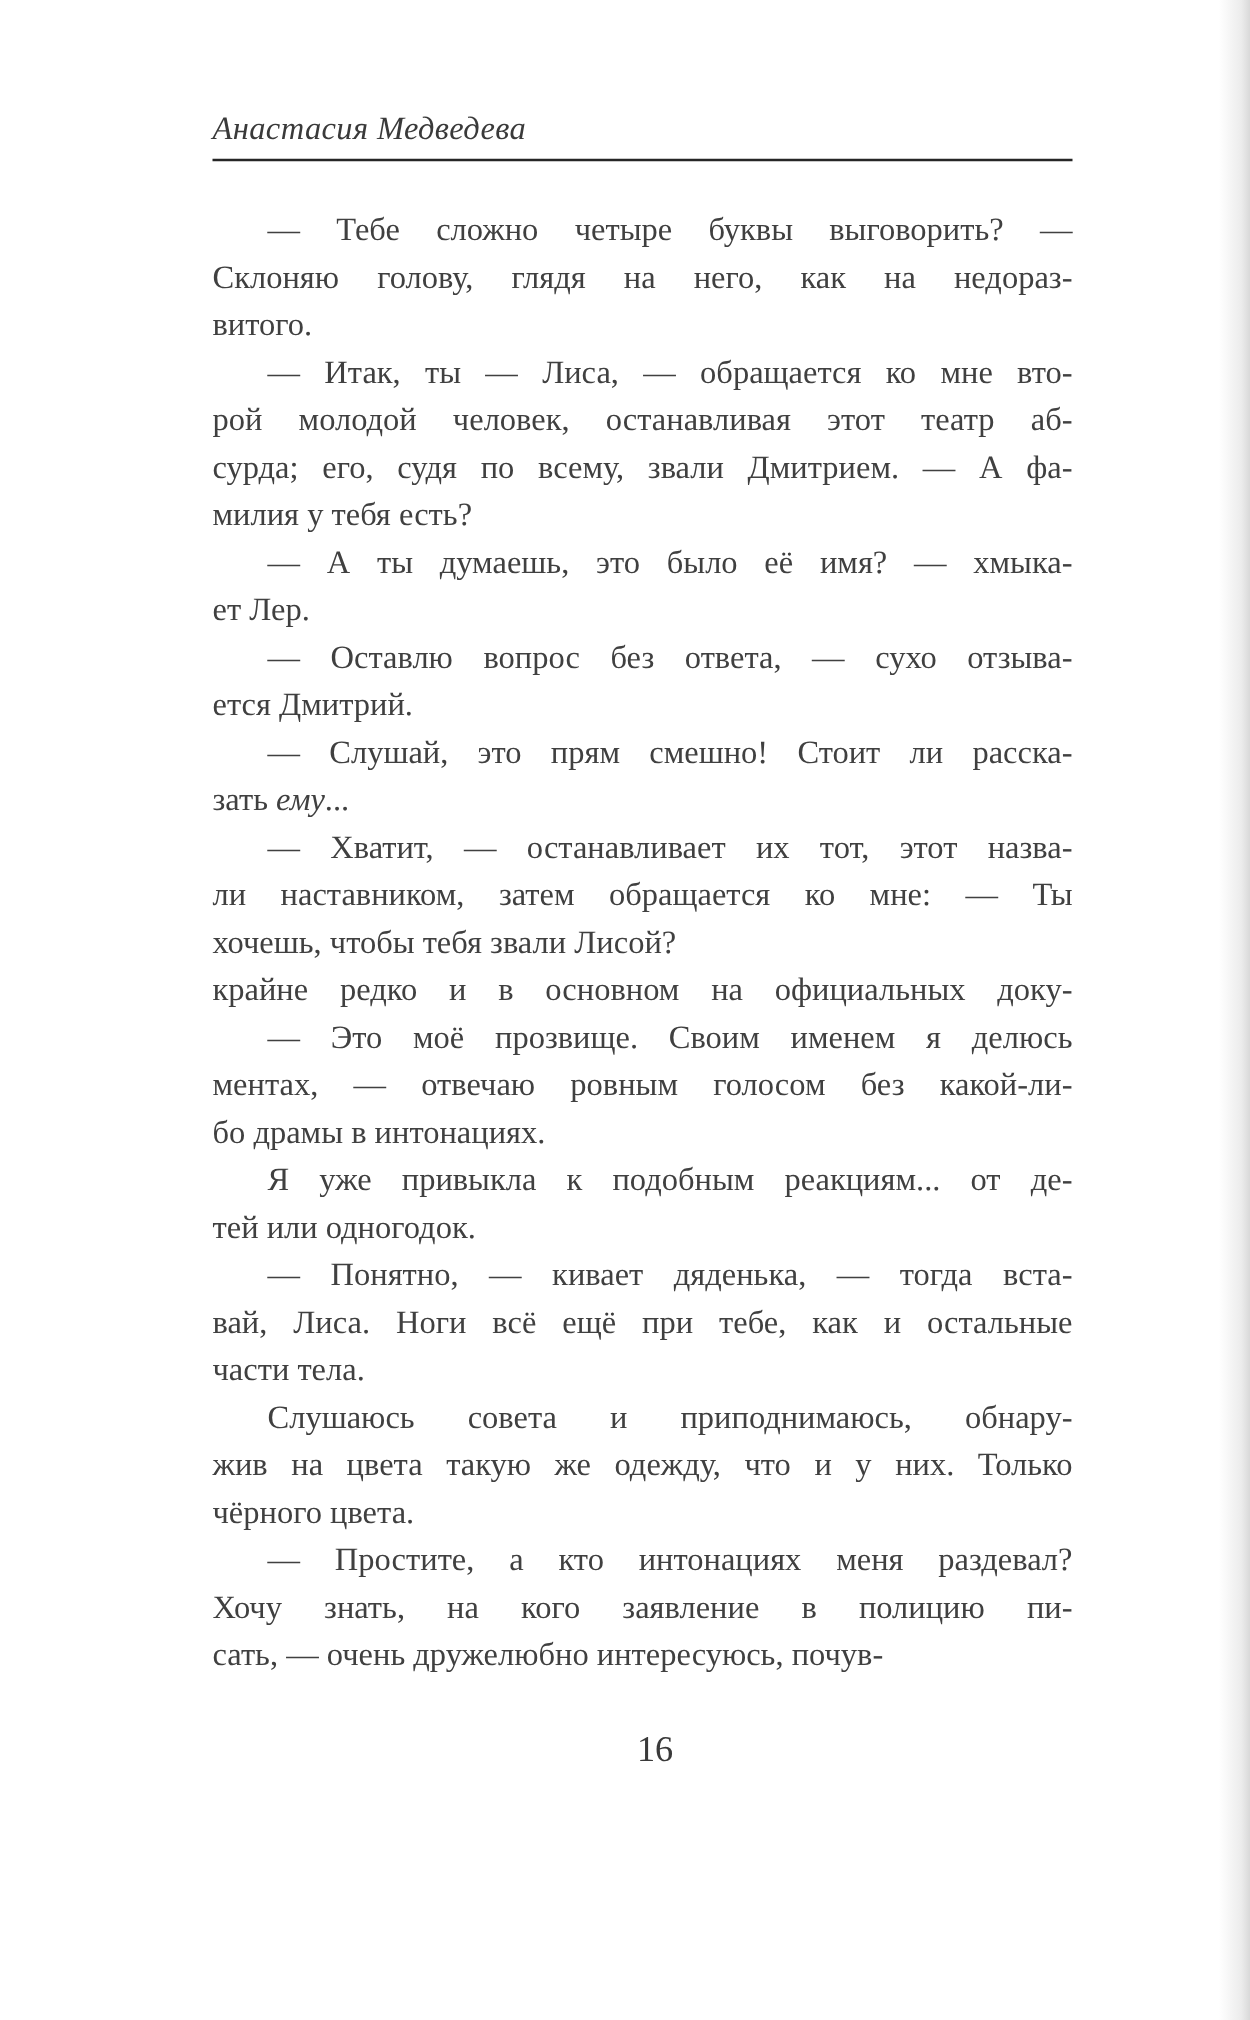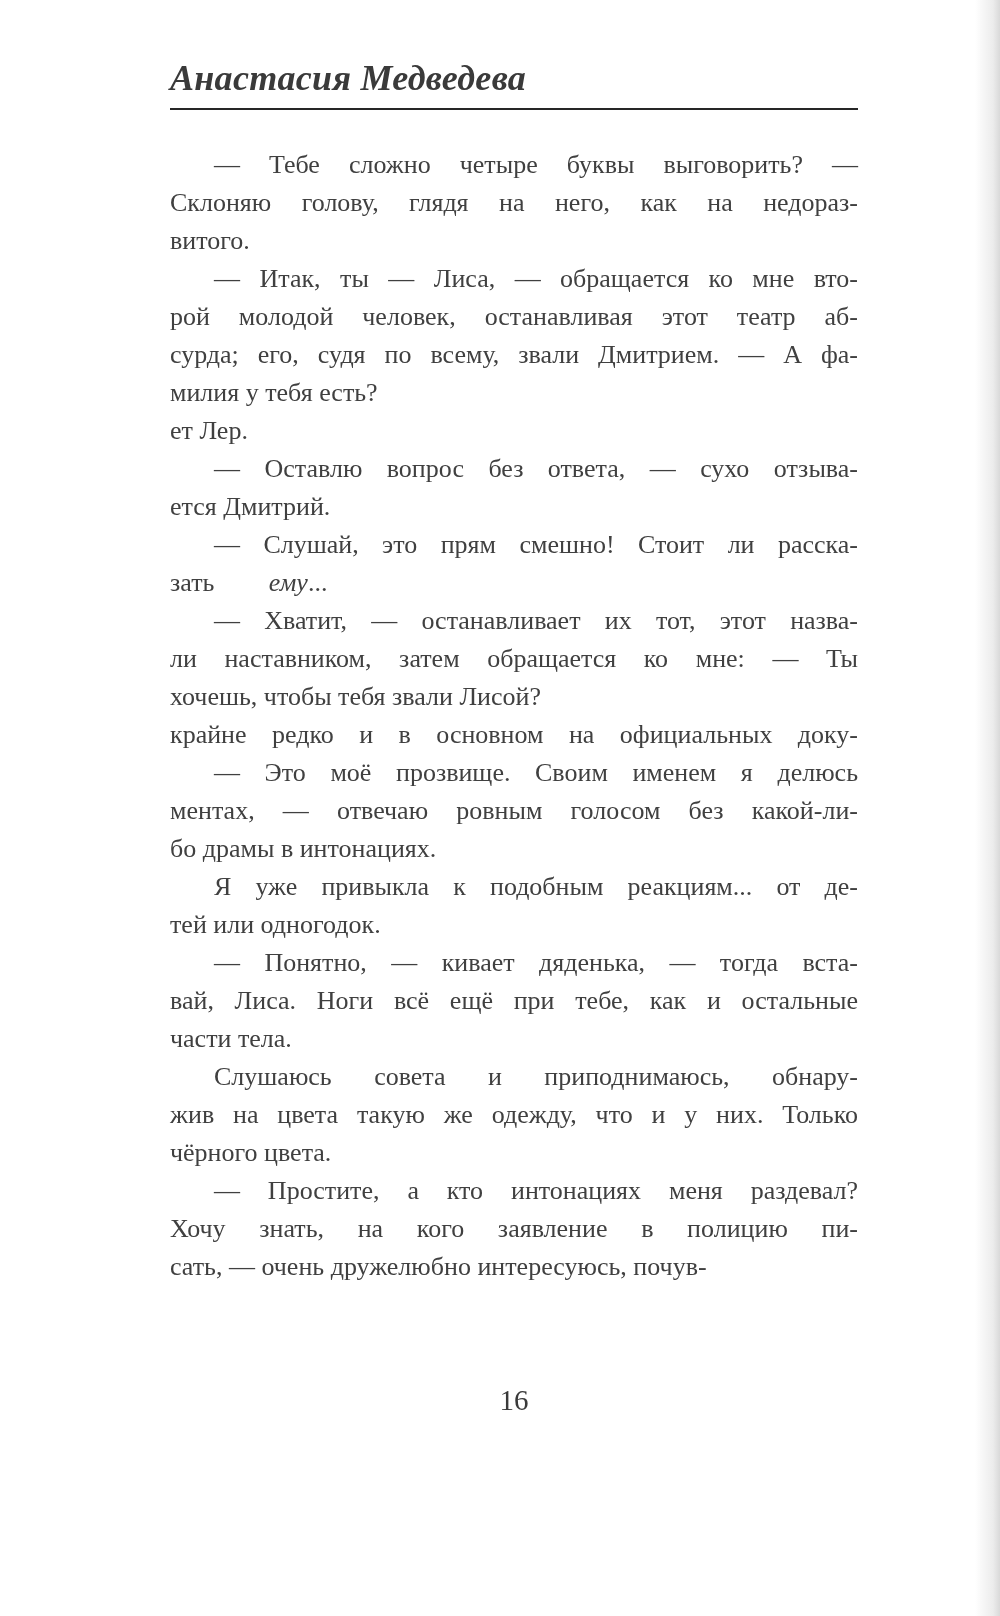--- a/index.html
+++ b/index.html
@@ -17,50 +17,49 @@
     background: linear-gradient(to right, #ffffff 0%, #ffffff 97.5%, #ececec 99.3%, #d9d9d9 100%);
   }
   .content {
     position: absolute;
     left: 170px;
     top: 0;
     width: 688px;
     height: 100%;
   }
   .author {
-    margin-top: 57px;
+    margin-top: 88px;
     font-style: italic;
-    font-size: 36px;
+    font-size: 26px;
     color: #3a3a3a;
     letter-spacing: 0.3px;
-    font-weight: bold;
   }
   .rule {
     height: 2px;
     background: #262626;
     margin-top: 9px;
   }
   .body-text {
     margin-top: 36px;
   }
   .paragraph { margin: 0; }
   .line {
     font-size: 26px;
     line-height: 38px;
     color: #404040;
     text-align: justify;
     text-align-last: justify;
     font-family: Liberation Serif, serif;
   }
   .line.first { text-indent: 44px; }
   .line.last { text-align-last: left; }
-  .italic { font-style: italic; margin-left: 48px; }
+  .italic { font-style: italic; }
   .page-number {
     position: absolute;
-    left: 0;
+    left: 10px;
     top: 1384px;
     width: 100%;
     text-align: center;
     font-size: 29px;
     color: #3a3a3a;
   }
 </style>
 </head>
 <body style="background: rgb(255, 255, 255);">
 
@@ -74,20 +73,21 @@
           <div class="line">Склоняю голову, глядя на него, как на недораз-</div>
           <div class="line last">витого.</div>
         </div>
         <div class="paragraph">
           <div class="line first">— Итак, ты — Лиса, — обращается ко мне вто-</div>
           <div class="line">рой молодой человек, останавливая этот театр аб-</div>
           <div class="line">сурда; его, судя по всему, звали Дмитрием. — А фа-</div>
           <div class="line last">милия у тебя есть?</div>
         </div>
         <div class="paragraph">
+          <div class="line first">— А ты думаешь, это было её имя? — хмыка-</div>
           <div class="line last">ет Лер.</div>
         </div>
         <div class="paragraph">
           <div class="line first">— Оставлю вопрос без ответа, — сухо отзыва-</div>
           <div class="line last">ется Дмитрий.</div>
         </div>
         <div class="paragraph">
           <div class="line first">— Слушай, это прям смешно! Стоит ли расска-</div>
           <div class="line last"><span>зать </span><span class="italic">ему</span><span>...</span></div>
         </div>

